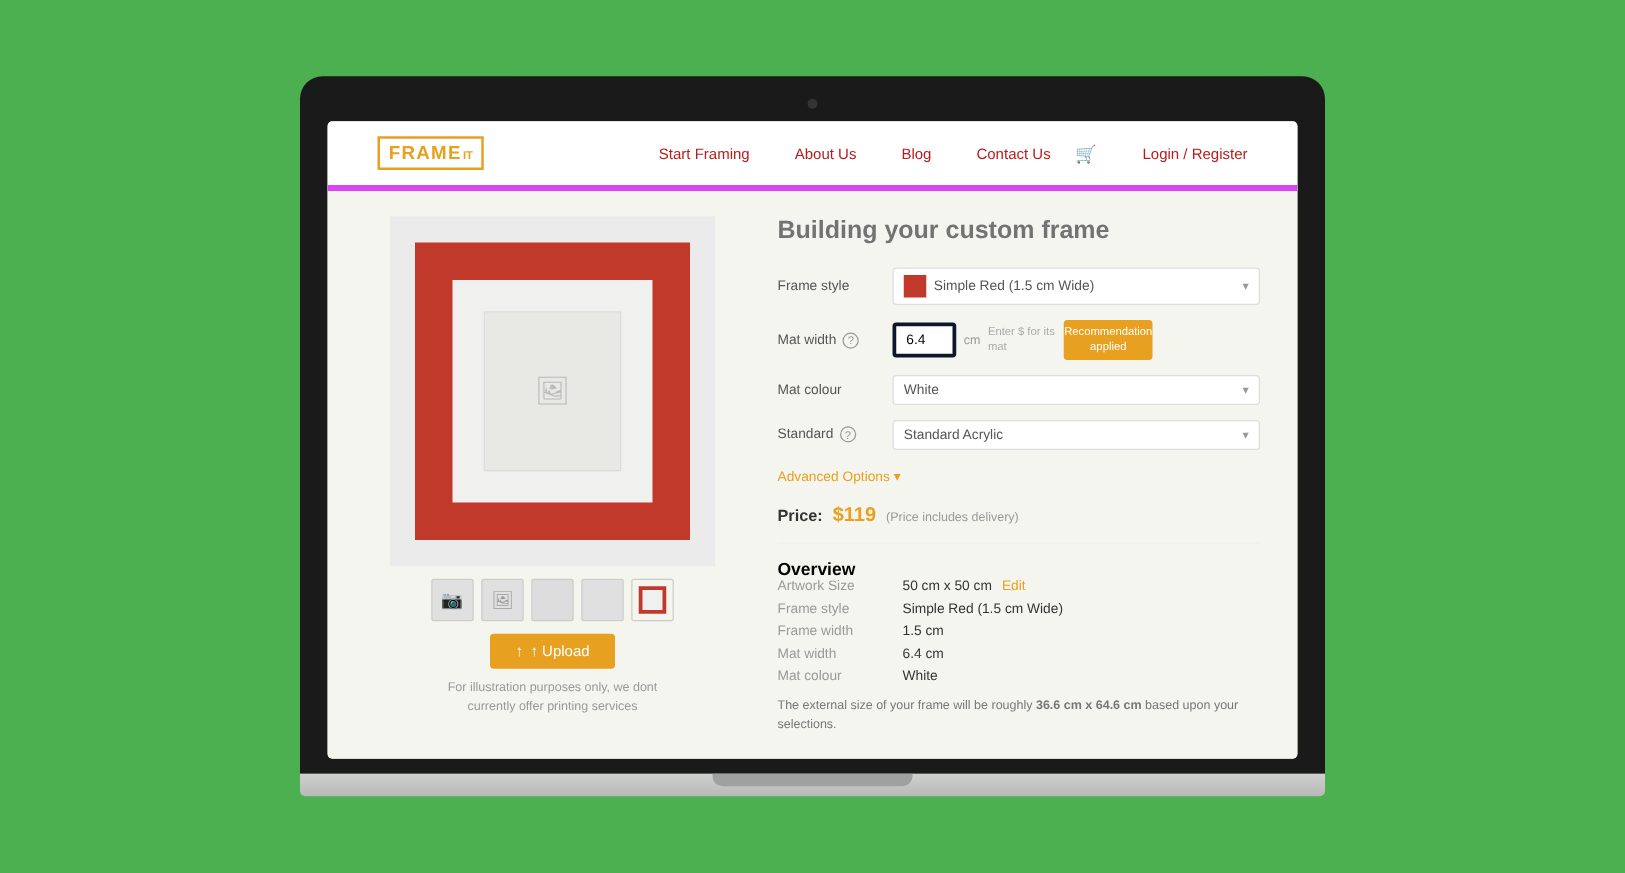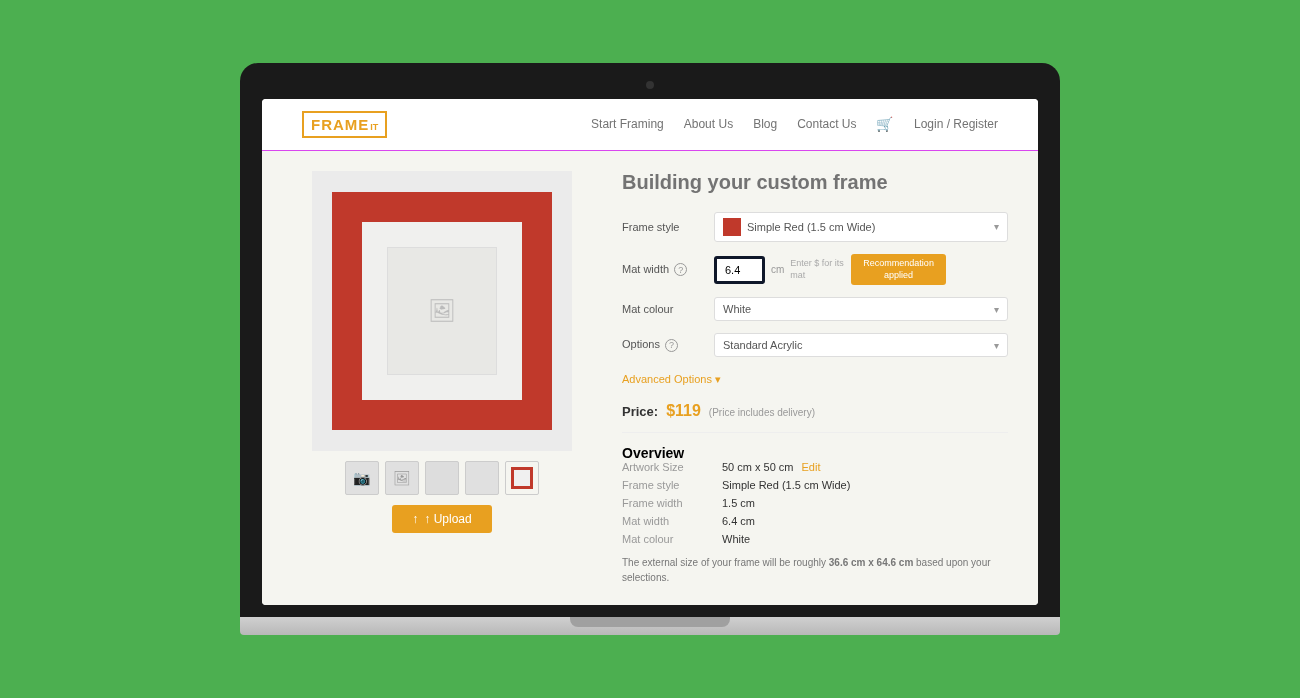--- a/index.html
+++ b/index.html
@@ -55,21 +55,21 @@
       margin: 0 auto;
     }
 
     
     .site-nav {
       background: #fff;
       display: flex;
       align-items: center;
       justify-content: space-between;
       padding: 12px 40px;
-      border-bottom: 1px solid #d946ef;
+      border-bottom: 5px solid #d946ef;
     }
 
     .logo {
       display: flex;
       align-items: center;
     }
     .logo-box {
       border: 2px solid #e8a020;
       padding: 3px 7px;
       display: flex;
@@ -91,21 +91,22 @@
 
     .nav-links {
       display: flex;
       gap: 20px;
       align-items: center;
       font-size: 12px;
       color: #555;
     }
     .nav-links a {
       text-decoration: none;
-      color: #737373;
+      color: #b91c1c;
+      margin-left: 16px;
     }
     .nav-links .cart-icon {
       font-size: 14px;
     }
 
     .site-content {
       display: flex;
       padding: 20px 30px;
       gap: 30px;
       background: #f5f5f0;
@@ -298,21 +299,21 @@
 
     .mat-unit {
       font-size: 10px;
       color: #999;
     }
 
     .recommendation-badge {
       background: #e8a020;
       color: white;
       font-size: 9px;
-      padding: 4px 12px;
+      padding: 4px 0;
       border-radius: 3px;
       text-align: center;
       line-height: 1.3;
     }
 
     .enter-hint {
       font-size: 9px;
       color: #999;
       width: 60px;
       line-height: 1.3;
@@ -449,20 +450,24 @@
             <div class="thumb red-frame">
               <div class="thumb-inner"></div>
             </div>
           </div>
 
           <button class="upload-btn">
             <span>↑</span>
             <span>↑  Upload</span>
           </button>
 
+          <div class="illustration-text">
+            <span style="white-space:pre-line;">For illustration purposes only, we dont
+currently offer printing services</span>
+          </div>
         </div>
 
         <div class="frame-form-panel">
           <div class="form-title">Building your custom frame</div>
 
           
           <div class="form-row">
             <div class="form-label">Frame style</div>
             <div class="select-field">
               <div style="display:flex;align-items:center;">
@@ -495,21 +500,21 @@
             <div class="form-label">Mat colour</div>
             <div class="select-field">
               <span style="font-size:11px;color:#555;">White</span>
               <span class="chevron">▾</span>
             </div>
           </div>
 
           
           <div class="form-row">
             <div class="form-label">
-              <span>Options</span>
+              <span>Standard</span>
               <span class="help-icon">?</span>
             </div>
             <div class="select-field">
               <span style="font-size:11px;color:#555;">Standard Acrylic</span>
               <span class="chevron">▾</span>
             </div>
           </div>
 
           
           <div class="advanced-link">

